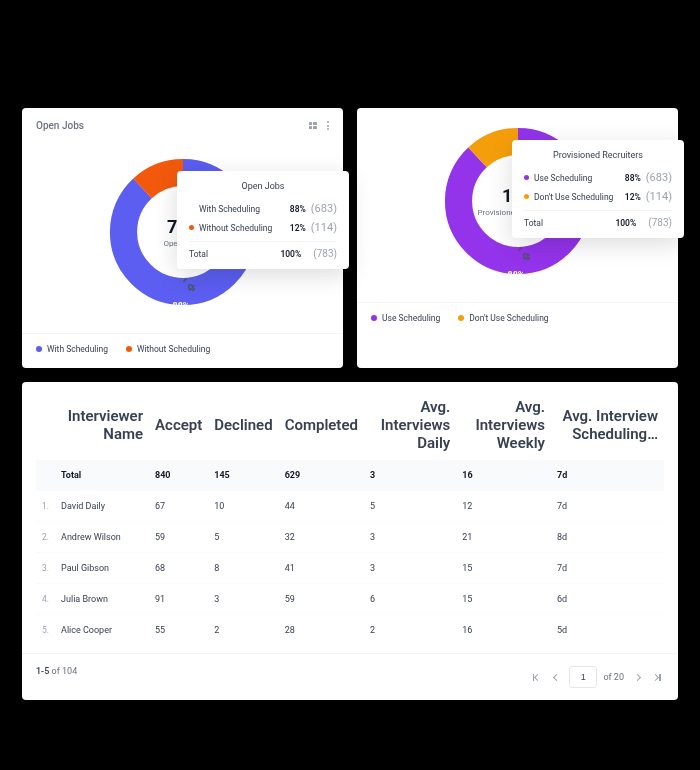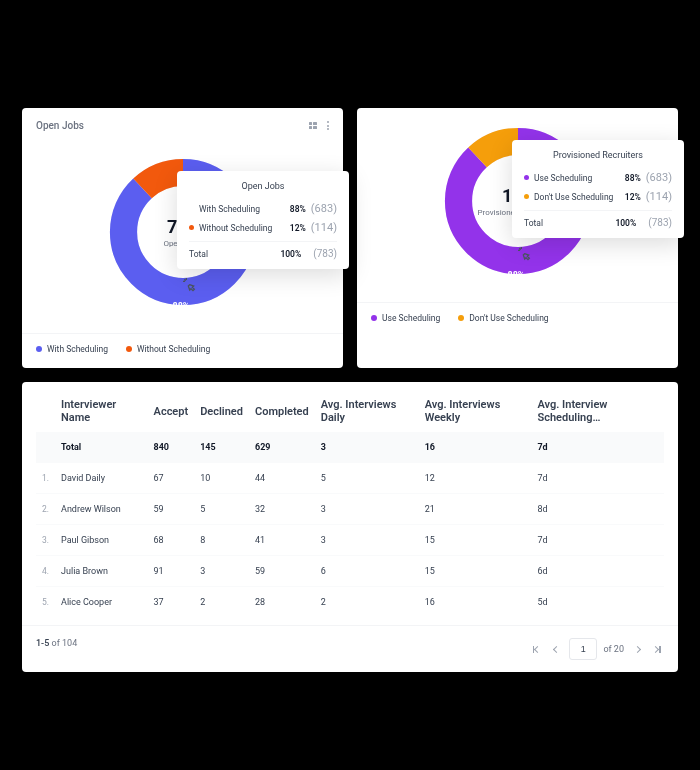--- a/index.html
+++ b/index.html
@@ -33,21 +33,21 @@
   .popover-row { display: flex; align-items: center; font-size: 8.5px; color: #374151; padding: 3px 0; gap: 5px; }
   .popover-row .lbl { flex: 1; }
   .popover-row .pct { font-weight: 600; color: #111827; }
   .popover-row .count { color: #9ca3af; font-size: 11px; }
   .popover-total { display: flex; align-items: center; justify-content: space-between; font-size: 8.5px; color: #374151; border-top: 1px solid #f3f4f6; padding-top: 6px; margin-top: 4px; }
   .popover-total .pct { font-weight: 600; color: #111827; }
   .popover-total .count { color: #9ca3af; font-size: 10px; margin-left: 12px; }
   .popover .dot { width: 5px; height: 5px; border-radius: 50%; flex-shrink: 0; }
   .table-wrap { padding: 8px 14px; }
   table { width: 100%; border-collapse: collapse; font-size: 9px; }
-  th { text-align: left; color: #374151; font-weight: 600; padding: 8px 6px; font-size: 11px; }
+  th { text-align: right; color: #374151; font-weight: 600; padding: 8px 6px; font-size: 15px; }
   tbody tr.total-row { background: #f9fafb; }
   tbody tr.total-row td { font-weight: 700; color: #111827; }
   tbody td { padding: 10px 6px; color: #374151; }
   tbody tr:not(.total-row) { border-top: 1px solid #f9fafb; }
   td.idx { color: #9ca3af; width: 16px; font-size: 8.5px; }
   .card-footer { display: flex; justify-content: space-between; align-items: flex-start; padding: 12px 14px; border-top: 1px solid #f3f4f6; font-size: 9px; color: #6b7280; }
   .footer-left .bold { color: #374151; font-weight: 500; }
   .pagination { display: flex; align-items: center; gap: 6px; }
   .pagination .page-input { width: 28px; height: 22px; border: 1px solid #e5e7eb; border-radius: 3px; text-align: center; font-size: 9px; color: #374151; background: #fff; }
   .pg-btn { width: 14px; height: 14px; display: flex; align-items: center; justify-content: center; color: #9ca3af; cursor: pointer; }
@@ -250,21 +250,21 @@
             <td>91</td>
             <td>3</td>
             <td>59</td>
             <td>6</td>
             <td>15</td>
             <td>6d</td>
           </tr>
         <tr>
             <td class="idx">5.</td>
             <td>Alice Cooper</td>
-            <td>37</td>
+            <td>55</td>
             <td>2</td>
             <td>28</td>
             <td>2</td>
             <td>16</td>
             <td>5d</td>
           </tr>
       </tbody>
     </table>
   </div>
   <div class="card-footer">

